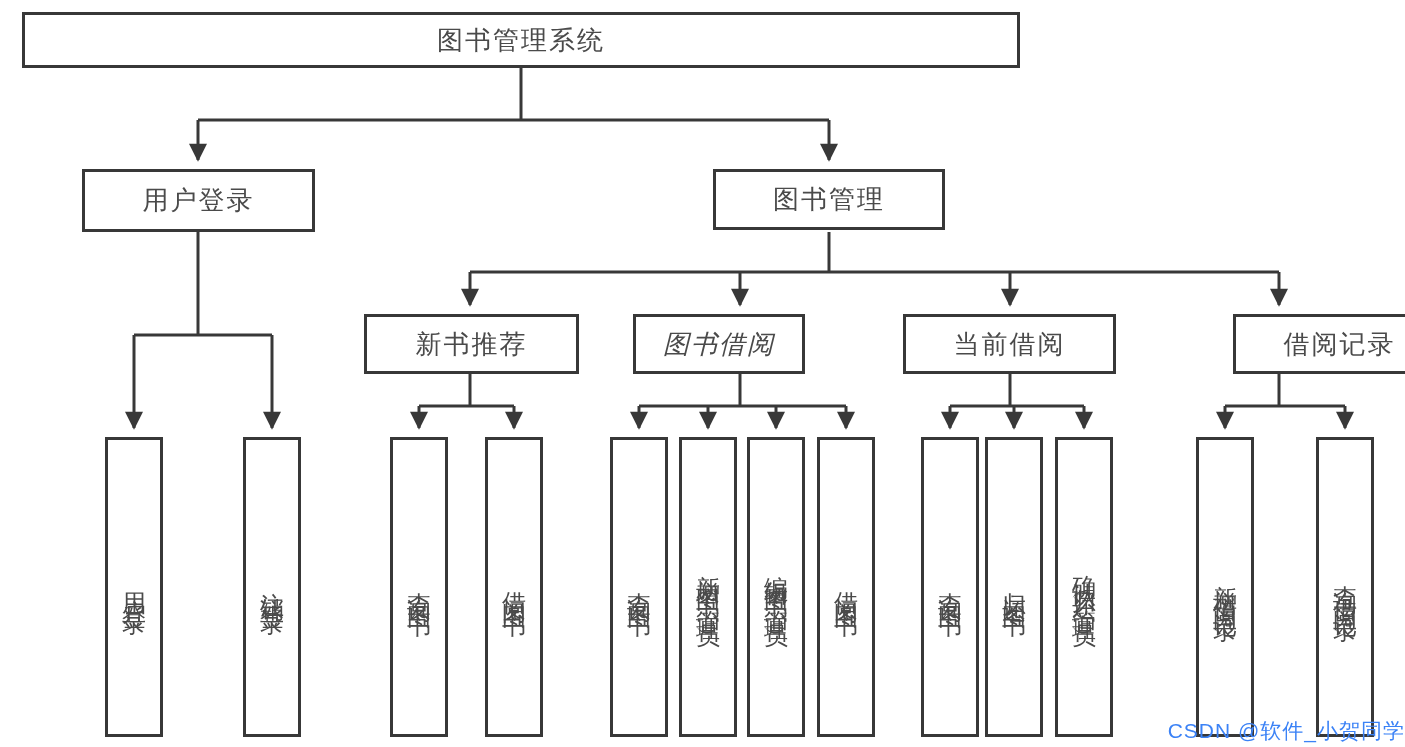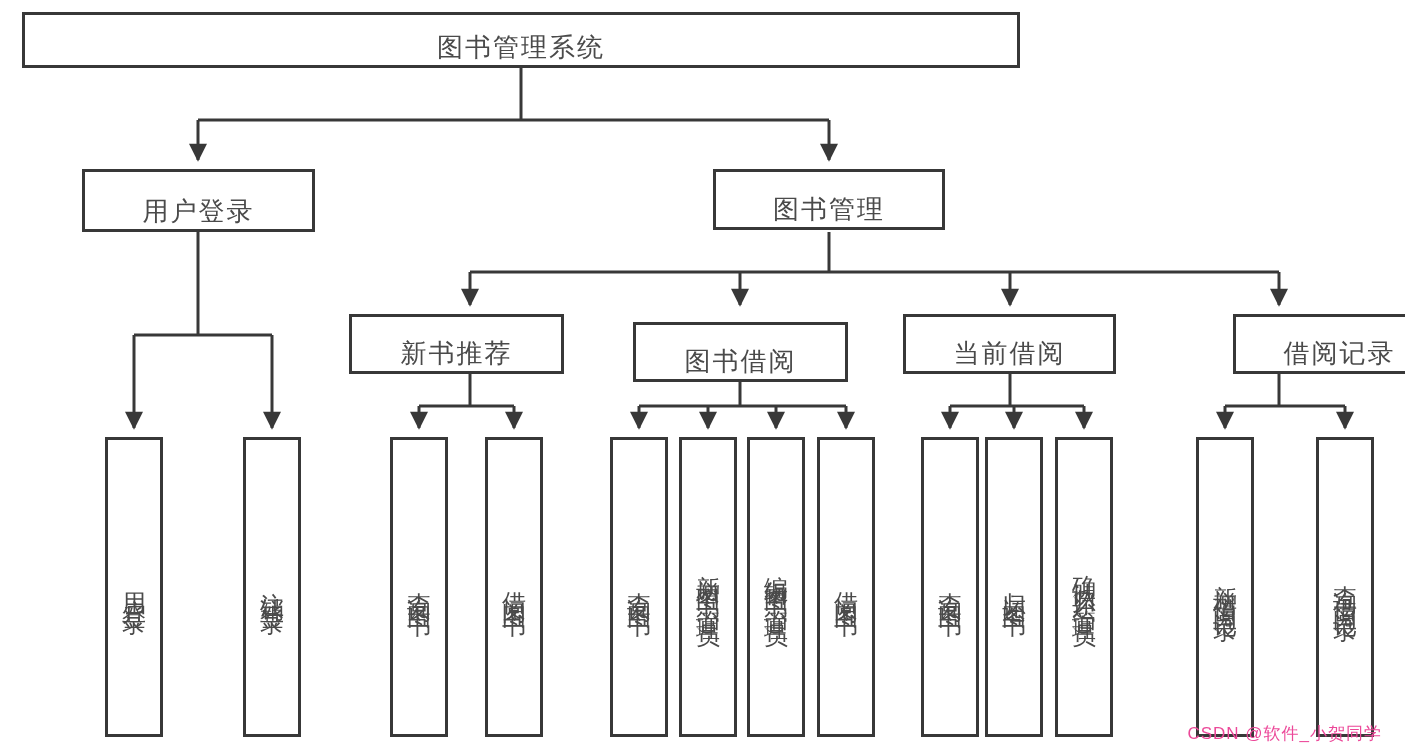--- a/index.html
+++ b/index.html
@@ -21,21 +21,21 @@
     width: 1405px;
     height: 747px;
     z-index: 1;
   }
   .node {
     position: absolute;
     box-sizing: border-box;
     border: 3px solid #383838;
     background: #ffffff;
     display: flex;
-    align-items: flex-end;
+    align-items: center;
     justify-content: center;
     z-index: 2;
   }
   .node .hlabel {
     font-size: 26px;
     color: #4a4a4a;
     letter-spacing: 2px;
     white-space: nowrap;
   }
   .leaf {
@@ -55,24 +55,24 @@
     writing-mode: vertical-rl;
     text-orientation: mixed;
     font-size: 24px;
     color: #4a4a4a;
     letter-spacing: 7px;
     line-height: 1;
     max-height: 288px;
   }
   #watermark {
     position: absolute;
-    right: 23px;
+    right: 0;
     bottom: 2px;
-    font-size: 17px;
-    color: #ec4899;
+    font-size: 21px;
+    color: #3b82f6;
     letter-spacing: 1px;
     z-index: 5;
     white-space: nowrap;
   }
 </style>
 </head>
 <body>
 
 <div id="canvas">
 
@@ -130,24 +130,24 @@
     <span class="hlabel">图书管理系统</span>
   </div>
 
   <div class="node" style="left:82px; top:169px; width:233px; height:63px;">
     <span class="hlabel">用户登录</span>
   </div>
   <div class="node" style="left:713px; top:169px; width:232px; height:61px;">
     <span class="hlabel">图书管理</span>
   </div>
 
-  <div class="node" style="left:349px; top:314px; width:215px; height:60px;">
+  <div class="node" style="left:364px; top:314px; width:215px; height:60px;">
     <span class="hlabel">新书推荐</span>
   </div>
-  <div class="node" style="left:633px; top:322px; width:215px; height:60px;">
+  <div class="node" style="left:633px; top:314px; width:172px; height:60px;font-style:italic;">
     <span class="hlabel">图书借阅</span>
   </div>
   <div class="node" style="left:903px; top:314px; width:213px; height:60px;">
     <span class="hlabel">当前借阅</span>
   </div>
   <div class="node" style="left:1233px; top:314px; width:213px; height:60px;">
     <span class="hlabel">借阅记录</span>
   </div>
 
   <div class="leaf" style="left:105px;">

